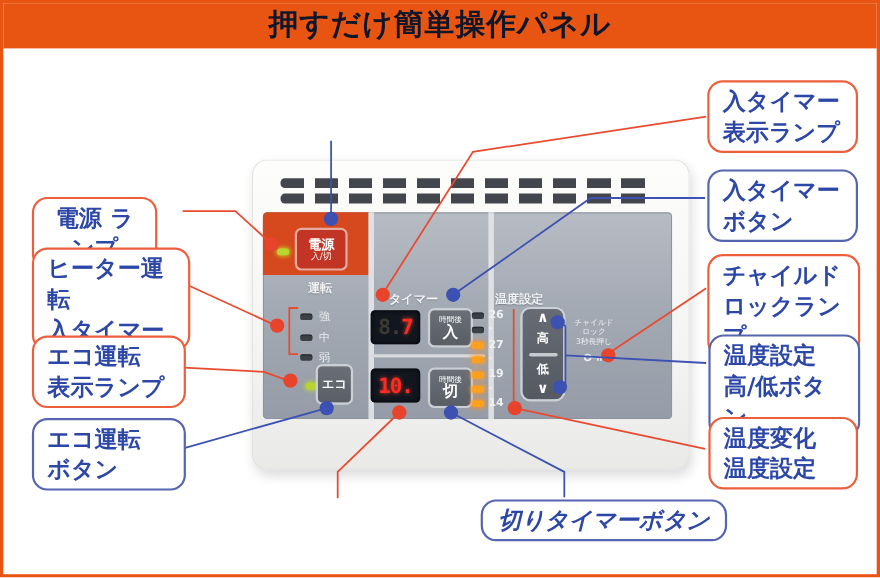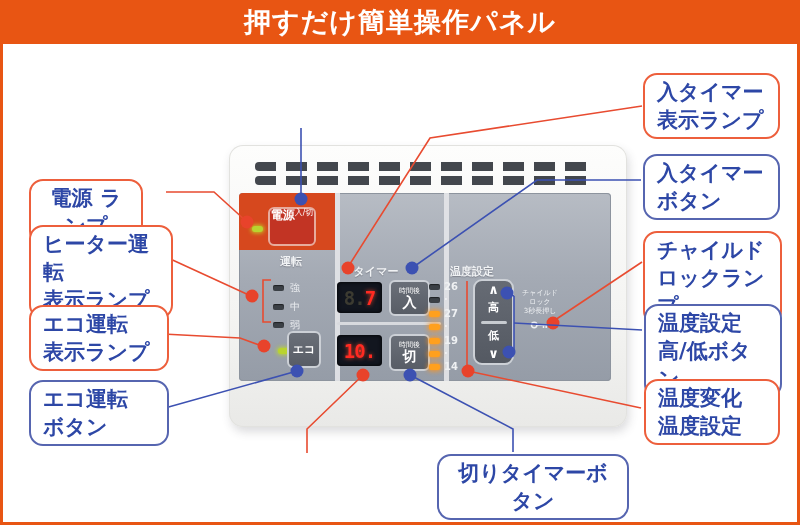--- a/index.html
+++ b/index.html
@@ -3,21 +3,21 @@
 <meta charset="utf-8">
 <style>
   * { margin:0; padding:0; box-sizing:border-box; }
   html,body { background:#fff; }
   body { font-family:"DejaVu Sans","Liberation Sans",sans-serif; }
   #stage { position:relative; width:800px; height:525px; background:#fff;
            border:3px solid #E85513; overflow:hidden; }
 
   
   #titlebar { position:absolute; left:-3px; top:-3px; width:800px; height:44px;
-              background:#E85513; color:#ffffff; font-size:27px; font-weight:bold;
+              background:#E85513; color:#0f172a; font-size:27px; font-weight:bold;
               display:flex; align-items:center; justify-content:center; letter-spacing:1px; }
 
   
   .device { position:absolute; left:226px; top:142px; width:398px; height:282px;
             background:linear-gradient(180deg,#fdfdfc 0%,#f4f4f2 60%,#e9e9e7 100%);
             border-radius:14px; box-shadow:2px 5px 10px rgba(60,60,70,.18), inset 0 0 0 1px #e2e2df; }
   .vent { position:absolute; left:26px; width:336px; height:9px; border-radius:4px;
           background:repeating-linear-gradient(90deg,#43474d 0 21px,rgba(0,0,0,0) 21px 31px); }
   .vent.v1 { top:17px; } .vent.v2 { top:31px; }
   .panel { position:absolute; left:10px; top:48px; width:372px; height:188px;
@@ -26,21 +26,21 @@
   .vdiv { position:absolute; top:0; width:5px; height:188px; background:#e4e6e9; opacity:.9; }
   .vdiv.d1 { left:96px; } .vdiv.d2 { left:205px; }
 
   .power-block { position:absolute; left:0; top:0; width:96px; height:57px;
                  background:#D6481E; border-radius:4px 0 0 0; }
   .led { position:absolute; border-radius:3px; }
   .led.green { width:11px; height:6px; background:#b9d32f; box-shadow:0 0 4px 1px rgba(190,220,40,.9); }
   #power-led { left:13px; top:33px; }
   .power-btn { position:absolute; left:29px; top:14px; width:48px; height:39px;
                background:#c23424; border:2px solid #e7ab9d; border-radius:6px;
-               color:#fff; display:flex; flex-direction:row; align-items:flex-start;
+               color:#fff; display:flex; flex-direction:column; align-items:center;
                justify-content:center; line-height:1.1; }
   .power-btn .t1 { font-size:12px; font-weight:bold; }
   .power-btn .t2 { font-size:8px; }
 
   .sec-label { position:absolute; color:#f0f2f4; font-size:11px; font-weight:bold;
                text-align:center; text-shadow:0 1px 1px rgba(60,60,70,.35); }
   #lbl-unten   { left:22px;  top:61px;  width:60px; }
   #lbl-timer   { left:104px; top:71px;  width:66px; }
   #lbl-ondo    { left:202px; top:71px;  width:62px; }
 
@@ -250,30 +250,30 @@
         <circle cx="297" cy="371" r="6.5"></circle>
       <circle cx="412" cy="268" r="6.5"></circle>
         <circle cx="507" cy="293" r="6.5"></circle>
       <circle cx="509" cy="352" r="6.5"></circle>
         <circle cx="410" cy="375" r="6.5"></circle>
     </g>
   </svg>
 
   <div class="co red center" style="left:26px;  top:176px; width:114px;">電源 ランプ</div>
   <div class="co red" style="left:26px;  top:222px; width:144px;">ヒーター運転
-表示ランプ</div>
+入タイマー</div>
   <div class="co red" style="left:26px;  top:302px; width:140px;">エコ運転
 表示ランプ</div>
   <div class="co blue" style="left:26px;  top:377px; width:140px;">エコ運転
 ボタン</div>
   <div class="co red" style="left:640px; top:70px;  width:137px;">入タイマー
 表示ランプ</div>
   <div class="co blue" style="left:640px; top:151px; width:137px;">入タイマー
 ボタン</div>
   <div class="co red" style="left:640px; top:228px; width:139px;">チャイルド
 ロックランプ</div>
   <div class="co blue" style="left:641px; top:301px; width:138px;">温度設定
 高/低ボタン</div>
   <div class="co red" style="left:641px; top:376px; width:136px;">温度変化
 温度設定</div>
-  <div class="co blue center" style="left:434px; top:451px; width:192px;">切りタイマーボタン</div>
+  <div class="co blue center" style="left:434px; top:451px; width:224px;font-style:italic;">切りタイマーボタン</div>
 
 </div>
 
 </body></html>

